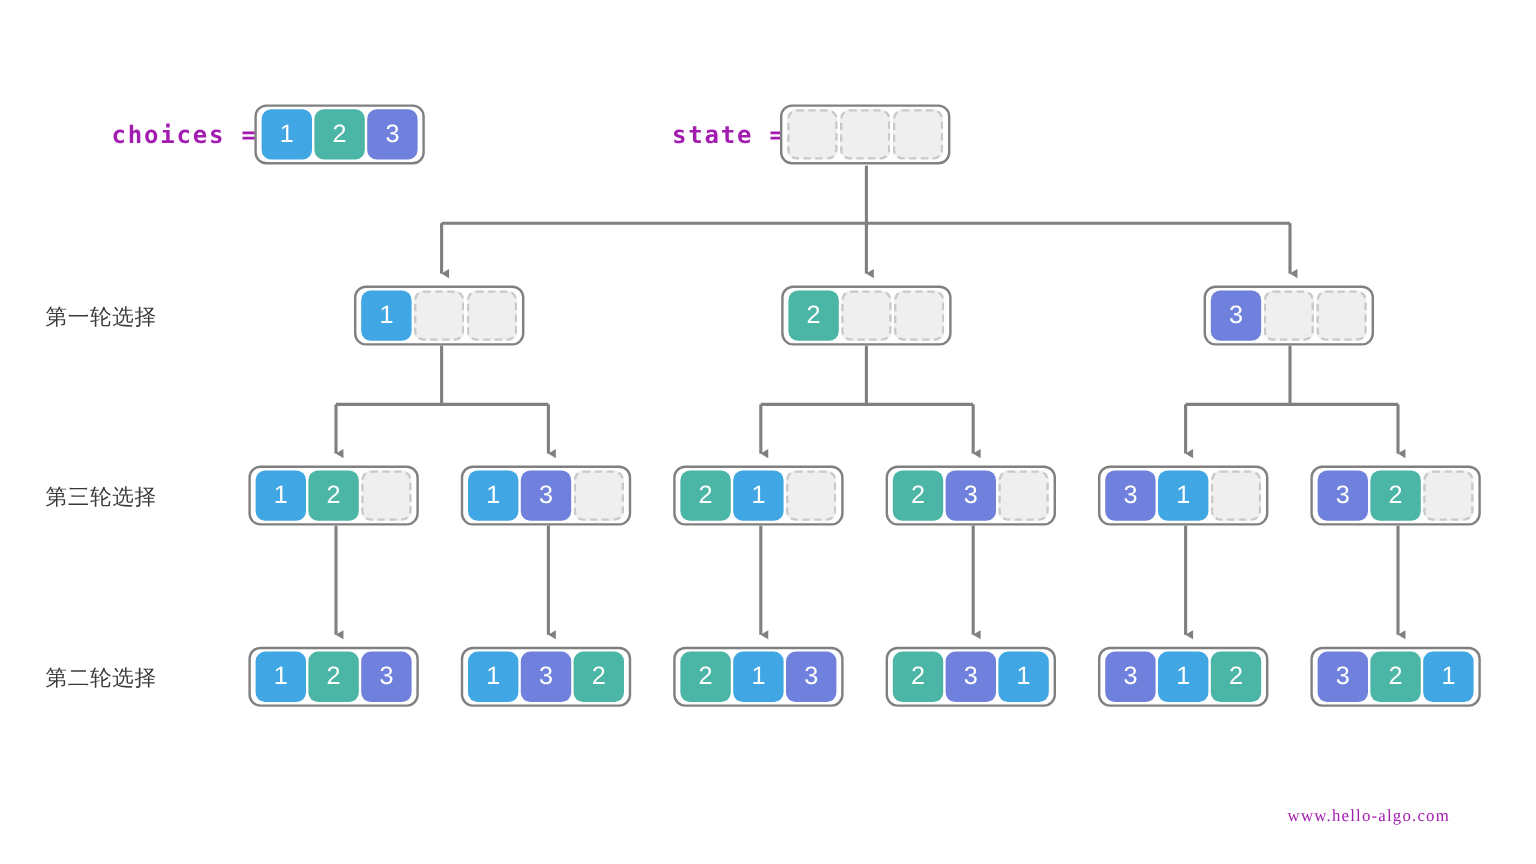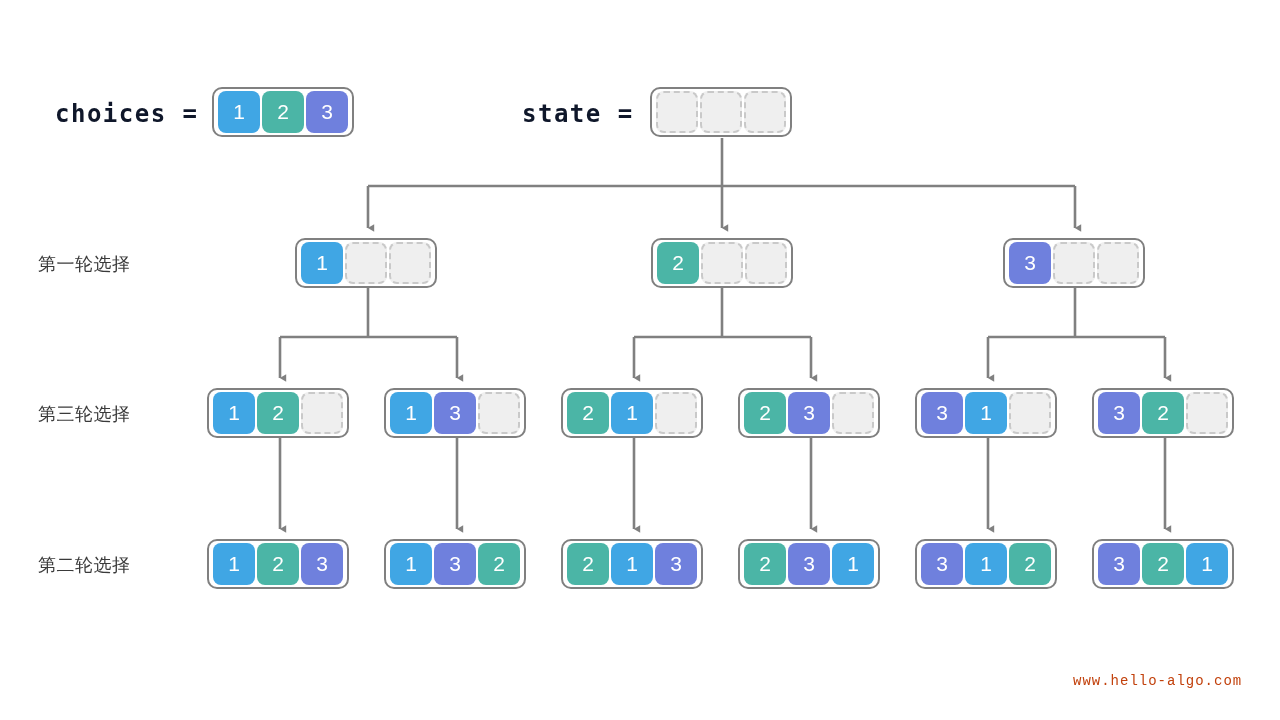--- a/index.html
+++ b/index.html
@@ -29,38 +29,39 @@
     width: 1280px;
     height: 720px;
     pointer-events: none;
   }
 
   
   .mono-label {
     position: absolute;
     font-family: "DejaVu Sans Mono", "Liberation Mono", monospace;
     font-weight: bold;
-    font-size: 24px;
-    color: #0f172a;
+    font-size: 20px;
+    color: #a21caf;
     letter-spacing: 1.5px;
     white-space: nowrap;
+    margin-left: 38px;
   }
   .row-label {
     position: absolute;
     font-family: "Liberation Sans", "DejaVu Sans", sans-serif;
     font-size: 18px;
     color: #3a3a3a;
     white-space: nowrap;
     letter-spacing: 0.5px;
   }
   .watermark {
     position: absolute;
-    font-family: Liberation Mono, monospace;
+    font-family: Liberation Serif, serif;
     font-size: 14px;
-    color: #c2410c;
+    color: #a21caf;
     letter-spacing: 1px;
     white-space: nowrap;
     text-align: center;
   }
 
   
   .arr {
     position: absolute;
     display: flex;
     align-items: center;

